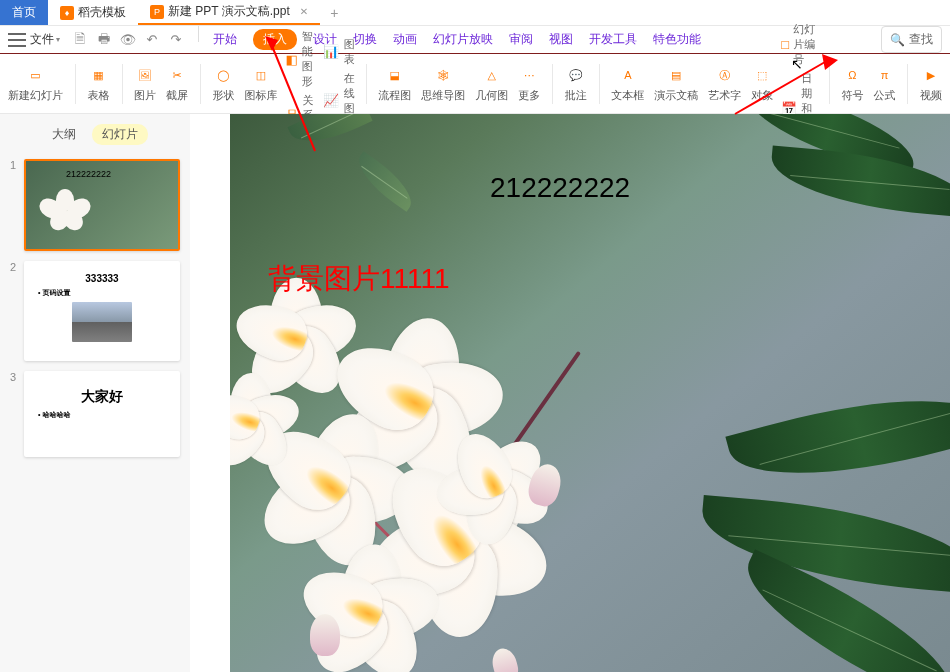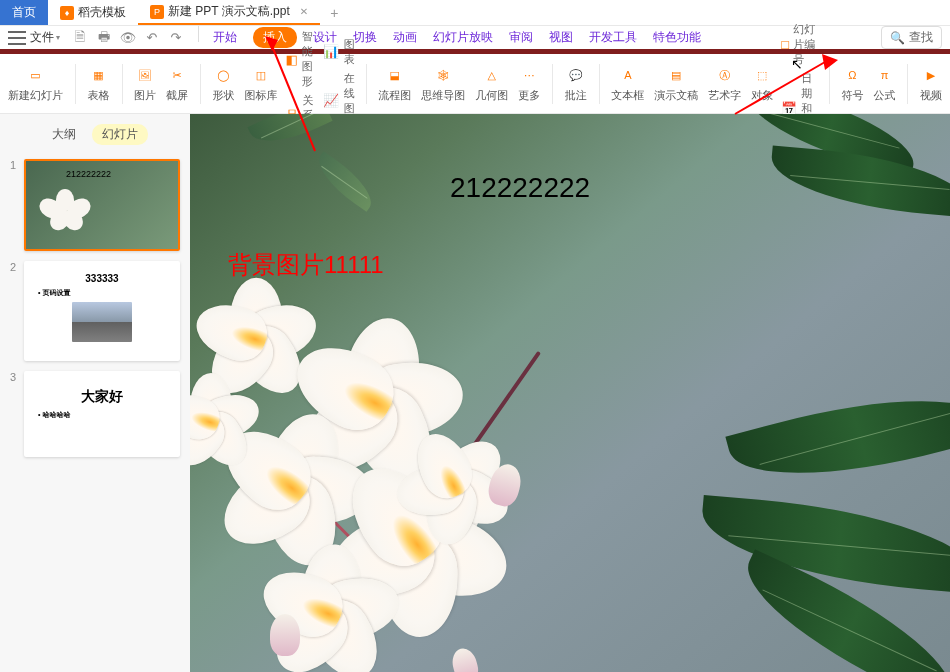--- a/index.html
+++ b/index.html
@@ -10,21 +10,21 @@
     .tab { display: flex; align-items: center; padding: 0 12px; font-size: 12px; gap: 4px; cursor: pointer; }
     .tab.home { background: #3673d1; color: #fff; }
     .tab.template { background: #fff; color: #333; }
     .tab.active-doc { background: #fff; color: #333; border-bottom: 2px solid #ff7700; }
     .tab-icon { width: 14px; height: 14px; display: inline-flex; align-items: center; justify-content: center; }
     .tab-icon.orange { background: #ff7700; border-radius: 2px; color: #fff; font-size: 9px; }
     .tab-close { color: #999; font-size: 10px; margin-left: 6px; }
     .tab-add { color: #999; font-size: 14px; padding: 0 10px; display: flex; align-items: center; }
     
     
-    .menubar { height: 28px; display: flex; padding: 0 8px; gap: 6px; border-bottom: 5px solid #7f1d1d; font-size: 12px; }
+    .menubar { height: 28px; display: flex; padding: 0 8px; gap: 6px; border-bottom: 1px solid #7f1d1d; font-size: 12px; }
     .menubar-left { display: flex; align-items: center; gap: 4px; }
     .hamburger { width: 18px; height: 14px; display: flex; flex-direction: column; justify-content: space-between; }
     .hamburger span { height: 2px; background: #666; }
     .file-btn { display: flex; align-items: center; gap: 2px; color: #333; }
     .file-chev { font-size: 8px; color: #888; }
     .qat { display: flex; align-items: center; gap: 8px; margin-left: 8px; }
     .qat-icon { width: 16px; height: 16px; color: #888; display: flex; align-items: center; justify-content: center; font-size: 13px; }
     .menu-sep { width: 1px; height: 16px; background: #ddd; margin: 0 8px; }
     .menu-tabs { display: flex; gap: 16px; align-items: center; }
     .menu-tab { color: #6d28d9; cursor: pointer; }
@@ -35,21 +35,21 @@
     .ribbon { height: 60px; display: flex; align-items: center; padding: 4px 6px; gap: 6px; border-bottom: 1px solid #e8e8e8; font-size: 11px; }
     .rib-group { display: flex; flex-direction: column; align-items: center; gap: 2px; cursor: pointer; padding: 0 2px; }
     .rib-icon { width: 22px; height: 22px; color: #ff7700; display: flex; align-items: center; justify-content: center; }
     .rib-label { color: #555; font-size: 11px; white-space: nowrap; }
     .rib-sep { width: 1px; height: 40px; background: #e8e8e8; margin: 0 4px; }
     .rib-stack { display: flex; flex-direction: column; gap: 4px; }
     .rib-row { display: flex; align-items: center; gap: 4px; color: #666; font-size: 11px; cursor: pointer; }
     .rib-row-icon { width: 16px; height: 16px; color: #ff7700; display: flex; align-items: center; justify-content: center; font-size: 13px; }
     
     
-    .content { display: flex; height: calc(672px - 26px - 28px - 60px); }
+    .content { display: flex; height: calc(672px - 26px - 28px - 60px); gap: 40px; }
     
     
     .sidepanel { width: 190px; background: #f7f7f7; padding: 10px; display: flex; flex-direction: column; gap: 10px; overflow-y: auto; }
     .side-tabs { display: flex; gap: 6px; align-items: center; margin-bottom: 4px; justify-content: center; }
     .side-tab { font-size: 12px; color: #555; cursor: pointer; padding: 2px 10px; }
     .side-tab.active { background: #fef9c3; border-radius: 10px; }
     .thumb-wrap { display: flex; gap: 6px; }
     .thumb-num { font-size: 11px; color: #888; width: 8px; }
     .thumb { flex: 1; border: 2px solid transparent; background: #fff; border-radius: 2px; box-shadow: 0 1px 3px rgba(0,0,0,0.15); position: relative; overflow: hidden; }
     .thumb.selected { border-color: #ff7700; }
@@ -101,21 +101,21 @@
     .f5 { top: 310px; left: 120px; transform: scale(0.85); }
     .f6 { top: 190px; left: 250px; transform: scale(0.7); }
     .f7 { top: 130px; left: 10px; transform: scale(0.6); }
     
     .bud { position: absolute; width: 30px; height: 42px; background: linear-gradient(#f5f0e8,#e0b8c8); border-radius: 50% 50% 40% 40%; }
     .bud1 { top: 200px; left: 310px; transform: rotate(15deg); }
     .bud2 { top: 350px; left: 90px; }
     .bud3 { top: 380px; left: 270px; transform: rotate(-15deg) scale(0.8); }
     
     
-    .slide-text1 { position: absolute; top: 135px; left: 38px; color: #ff0000; font-size: 24px; font-weight: 400; }
+    .slide-text1 { position: absolute; top: 146px; left: 38px; color: #ff0000; font-size: 28px; font-weight: 400; }
     .slide-text2 { position: absolute; top: 58px; left: 260px; color: #000; font-size: 28px; font-weight: 500; }
     
     
     .arrow { position: absolute; pointer-events: none; }
     .arrow svg line { stroke: #ff0000; stroke-width: 2; }
     .arrow svg polygon { fill: #ff0000; }
   </style>
 </head>
 <body>
 

